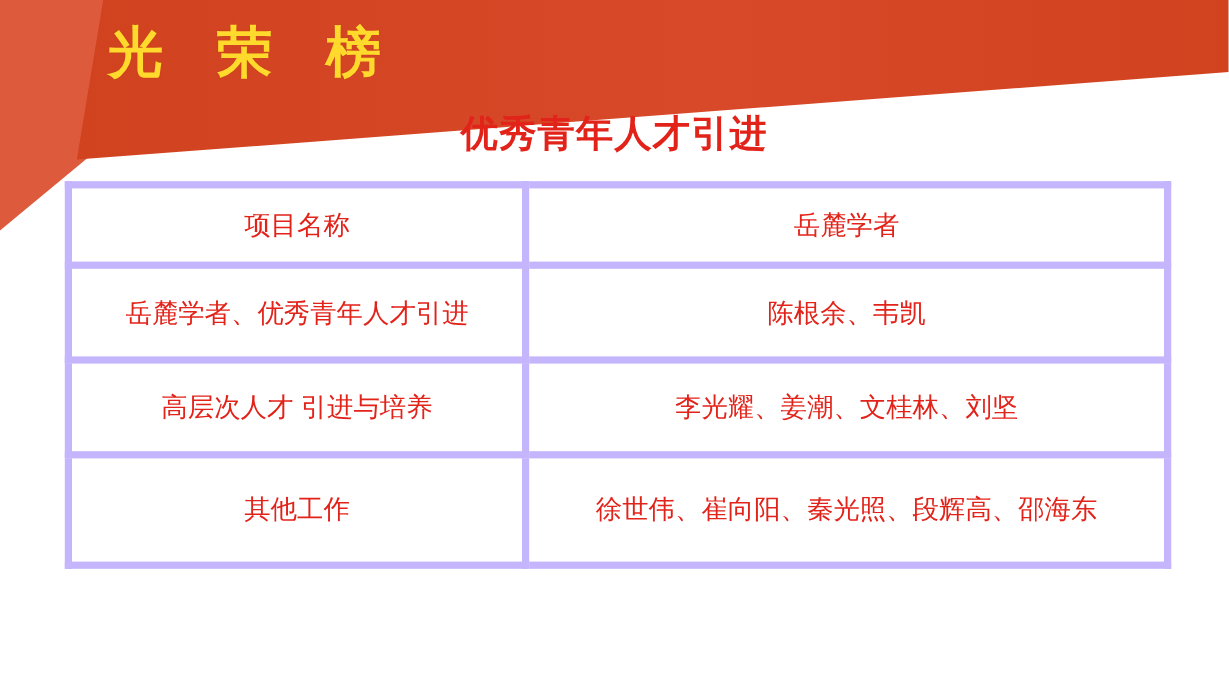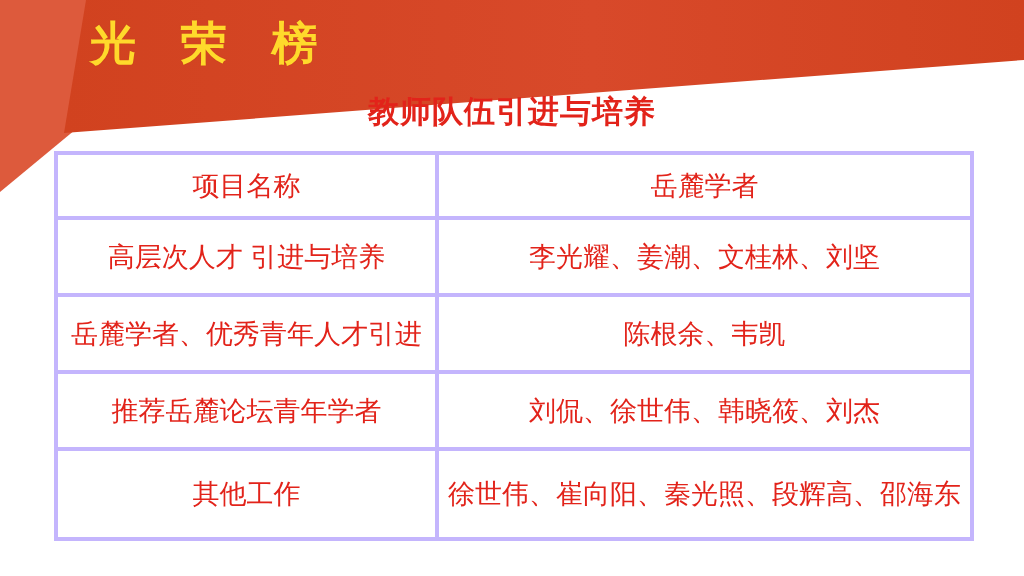--- a/index.html
+++ b/index.html
@@ -92,25 +92,25 @@
   .award-table {
     position: absolute;
     left: 54px;
     top: 151px;
     width: 916px;
     border-collapse: collapse;
     table-layout: fixed;
     background: #ffffff;
   }
   .award-table td {
-    border: 4px solid #c4b5fd;
+    border: 6px solid #c4b5fd;
     text-align: center;
     vertical-align: middle;
     color: #E2231A;
-    font-size: 27px;
+    font-size: 22px;
     line-height: 30px;
     padding: 4px 6px;
     white-space: nowrap;
   }
   .award-table col.c1 { width: 381px; }
   .award-table col.c2 { width: 535px; }
 
   .award-table tr.r-head td { height: 53px; }
   .award-table tr.r-body td { height: 65px; }
   .award-table tr.r-last td { height: 78px; }
@@ -136,43 +136,39 @@
       <polygon points="0,0 232,0 0,192" fill="#DD5A3C"></polygon>
 
       <polygon points="86,0 1024,0 1024,60 64,133" fill="url(#bandGrad)"></polygon>
     </svg>
   </div>
 
   <div class="banner-text">
     <div class="honor-title">光 荣 榜</div>
   </div>
 
-  <div class="section-title">教师队伍引进与培养</div>
+  <div class="section-title">优秀青年人才引进</div>
 
   <table class="award-table">
     <colgroup>
       <col class="c1">
       <col class="c2">
     </colgroup>
     <tbody>
       <tr class="r-head">
         <td>项目名称</td>
         <td>岳麓学者</td>
       </tr>
       <tr class="r-body">
-        <td class="cell-name">高层次人才 引进与培养</td>
-        <td class="cell-people">李光耀、姜潮、文桂林、刘坚</td>
-      </tr>
-      <tr class="r-body">
         <td class="cell-name">岳麓学者、优秀青年人才引进</td>
         <td class="cell-people">陈根余、韦凯</td>
       </tr>
       <tr class="r-body">
-        <td class="cell-name">推荐岳麓论坛青年学者</td>
-        <td class="cell-people">刘侃、徐世伟、韩晓筱、刘杰</td>
+        <td class="cell-name">高层次人才 引进与培养</td>
+        <td class="cell-people">李光耀、姜潮、文桂林、刘坚</td>
       </tr>
       <tr class="r-last">
         <td class="cell-name">其他工作</td>
         <td class="cell-people">徐世伟、崔向阳、秦光照、段辉高、邵海东</td>
       </tr>
     </tbody>
   </table>
 
 </div>
 

